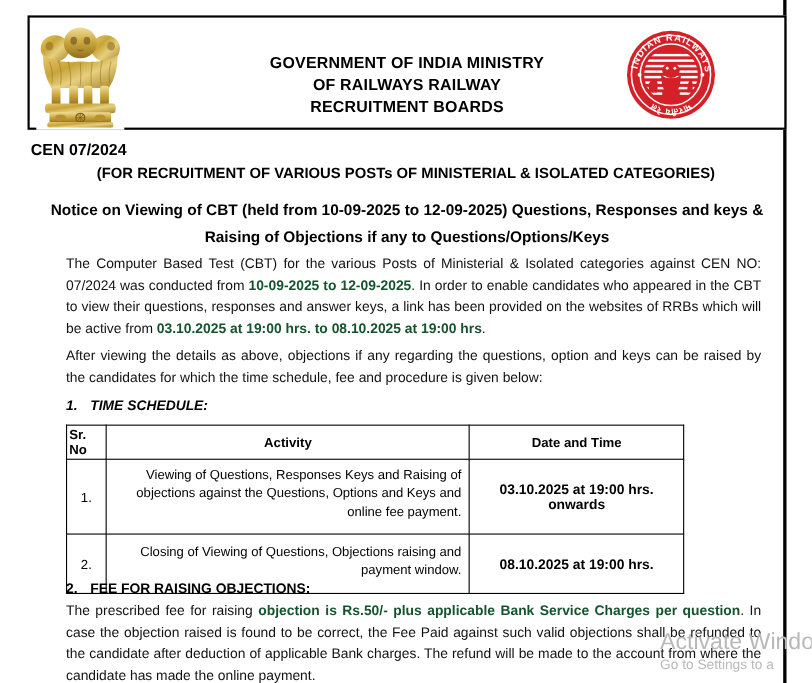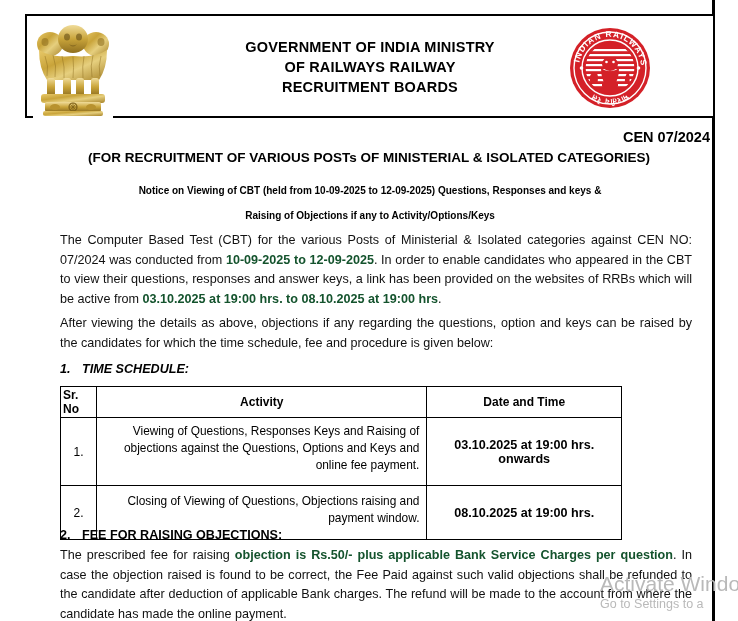--- a/index.html
+++ b/index.html
@@ -34,21 +34,21 @@
     width: 690px;
     height: 104px;
     border: 2px solid #000000;
     box-sizing: border-box;
     background: #ffffff;
   }
   .header-title {
     position: absolute;
     left: 0;
     right: 0;
-    top: 21px;
+    top: 32px;
     text-align: center;
     font-weight: bold;
     font-size: 14.5px;
     line-height: 20px;
     letter-spacing: 0.2px;
   }
   .header-title div { white-space: nowrap; }
 
   
   .emblem {
@@ -70,21 +70,21 @@
     height: 84px;
     z-index: 5;
   }
 
   
   .cen-title {
     position: absolute;
     left: 28px;
     top: 126px;
     width: 682px;
-    text-align: right;
+    text-align: left;
     font-weight: bold;
     font-size: 14.5px;
     line-height: 23px;
   }
   .cen-sub {
     position: absolute;
     left: 28px;
     top: 148px;
     width: 682px;
     text-align: center;
@@ -92,21 +92,21 @@
     font-size: 13.5px;
     line-height: 20px;
   }
   .notice-title {
     position: absolute;
     left: 45px;
     top: 178px;
     width: 650px;
     text-align: center;
     font-weight: bold;
-    font-size: 10px;
+    font-size: 14px;
     line-height: 25px;
   }
 
   
   .para {
     position: absolute;
     font-size: 12.6px;
     line-height: 19.5px;
     text-align: justify;
     text-justify: inter-word;
@@ -333,21 +333,21 @@
       <path d="M60 46 Q63 50 61 58 L57 58 Q56 50 60 46 Z" fill="#D42128"></path>
     </g>
     <circle cx="42" cy="42" r="25" fill="none" stroke="#D42128" stroke-width="1.2"></circle>
   </svg>
 </div>
 
 <div class="cen-title">CEN 07/2024</div>
 <div class="cen-sub">(FOR RECRUITMENT OF VARIOUS POSTs OF MINISTERIAL &amp; ISOLATED CATEGORIES)</div>
 <div class="notice-title">
   <div>Notice on Viewing of CBT (held from 10-09-2025 to 12-09-2025) Questions, Responses and keys &amp;</div>
-  <div>Raising of Objections if any to Activity/Options/Keys</div>
+  <div>Raising of Objections if any to Questions/Options/Keys</div>
 </div>
 
 <div class="para" id="para-1"><span>The Computer Based Test (CBT) for the various Posts of Ministerial &amp; Isolated categories against CEN NO: 07/2024 was conducted from </span><b>10-09-2025 to 12-09-2025</b><span>. In order to enable candidates who appeared in the CBT to view their questions, responses and answer keys, a link has been provided on the websites of RRBs which will be active from </span><b>03.10.2025 at 19:00 hrs. to 08.10.2025 at 19:00 hrs</b><span>.</span></div>
 
 <div class="para" id="para-2">After viewing the details as above, objections if any regarding the questions, option and keys can be raised by the candidates for which the time schedule, fee and procedure is given below:</div>
 
 <div class="section-heading" id="heading-time-schedule"><span class="num">1.</span><span>TIME SCHEDULE:</span></div>
 
 <table class="schedule-table">
   <thead>

